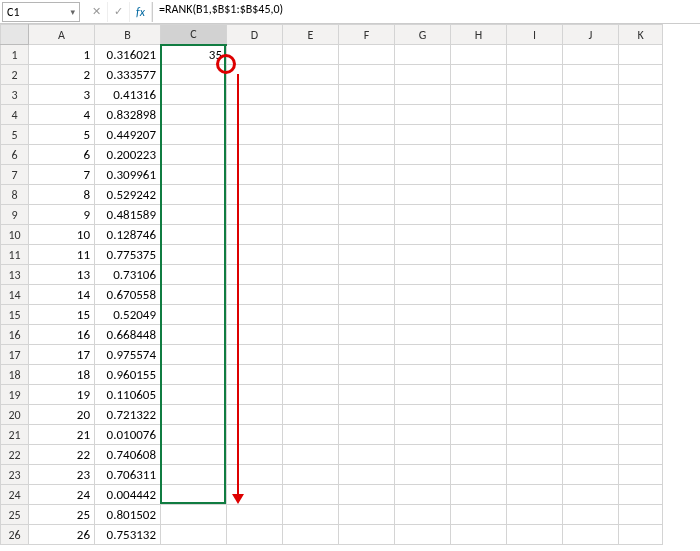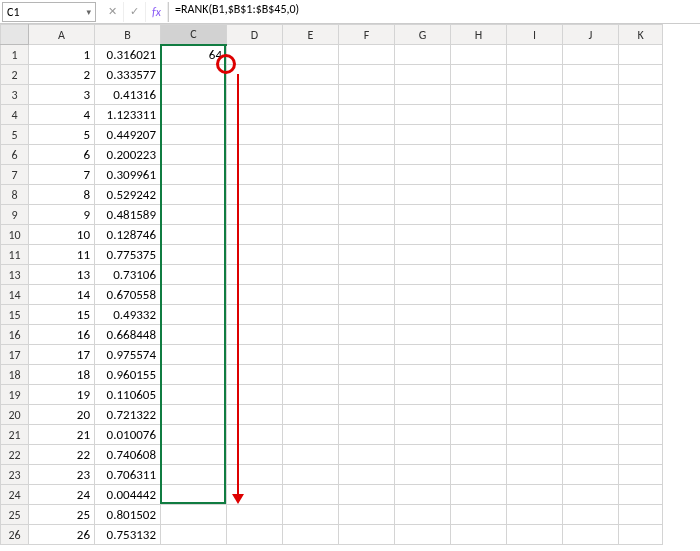--- a/index.html
+++ b/index.html
@@ -1,24 +1,24 @@
 <!DOCTYPE html>
 <html><head>
   <meta charset="utf-8">
   <style>
     * { box-sizing: border-box; margin: 0; padding: 0; }
     body { font-family: Calibri, Arial, sans-serif; font-size: 13px; color: #000; background: #fff; width: 700px; height: 551px; overflow: hidden; position: relative; }
     
     .toolbar { display: flex; align-items: center; height: 24px; background: #fff; border-bottom: 1px solid #ccc; }
-    .namebox { width: 94px; height: 20px; border: 1px solid #b5b5b5; padding: 0 4px; font-size: 12px; display: flex; align-items: center; justify-content: space-between; margin-left: 2px; }
+    .namebox { width: 78px; height: 20px; border: 1px solid #b5b5b5; padding: 0 4px; font-size: 12px; display: flex; align-items: center; justify-content: space-between; margin-left: 2px; }
     .nb-label { flex: 1; }
     .nb-chevron { font-size: 9px; color: #666; }
     .tb-btns { display: flex; gap: 0; margin-left: 6px; }
     .tb-btn { width: 22px; height: 20px; display: flex; align-items: center; justify-content: center; color: #999; font-size: 11px; border-right: 1px solid #eee; }
-    .fx-label { font-style: italic; font-size: 12px; color: #8b5cf6; padding: 0 6px; }
+    .fx-label { font-style: italic; font-size: 12px; color: #0369a1; padding: 0 6px; }
     .formula-bar { flex: 1; height: 20px; border-left: 1px solid #ccc; padding: 0 6px; font-size: 12px; display: flex; align-items: flex-start; }
     
     .sheet-wrap { position: relative; }
     table { border-collapse: collapse; table-layout: fixed; }
     th, td { border: 1px solid #d4d4d4; font-size: 13px; height: 20px; overflow: hidden; white-space: nowrap; }
     th { background: #f3f2f1; font-weight: normal; color: #333; text-align: center; font-size: 12px; }
     .corner { width: 28px; background: #e6e6e6; border-right: 1px solid #bbb; border-bottom: 1px solid #bbb; }
     .col-header { height: 20px; }
     .row-header { width: 28px; text-align: center; background: #f3f2f1; font-size: 12px; }
     td { padding: 0 4px; text-align: right; }
@@ -74,21 +74,21 @@
         <th class="col-header col-I">I</th>
         <th class="col-header col-J">J</th>
         <th class="col-header col-K">K</th>
       </tr>
     </thead>
     <tbody id="tbody">
         <tr>
           <th class="row-header">1</th>
           <td class="col-A">1</td>
           <td class="col-B">0.316021</td>
-          <td class="col-C">64</td>
+          <td class="col-C">35</td>
           <td class="col-D"></td>
           <td class="col-E"></td>
           <td class="col-F"></td>
           <td class="col-G"></td>
           <td class="col-H"></td>
           <td class="col-I"></td>
           <td class="col-J"></td>
           <td class="col-K"></td>
         </tr>
         <tr>
@@ -115,21 +115,21 @@
           <td class="col-F"></td>
           <td class="col-G"></td>
           <td class="col-H"></td>
           <td class="col-I"></td>
           <td class="col-J"></td>
           <td class="col-K"></td>
         </tr>
         <tr>
           <th class="row-header">4</th>
           <td class="col-A">4</td>
-          <td class="col-B">1.123311</td>
+          <td class="col-B">0.832898</td>
           <td class="col-C"></td>
           <td class="col-D"></td>
           <td class="col-E"></td>
           <td class="col-F"></td>
           <td class="col-G"></td>
           <td class="col-H"></td>
           <td class="col-I"></td>
           <td class="col-J"></td>
           <td class="col-K"></td>
         </tr>
@@ -255,21 +255,21 @@
           <td class="col-F"></td>
           <td class="col-G"></td>
           <td class="col-H"></td>
           <td class="col-I"></td>
           <td class="col-J"></td>
           <td class="col-K"></td>
         </tr>
         <tr>
           <th class="row-header">15</th>
           <td class="col-A">15</td>
-          <td class="col-B">0.49332</td>
+          <td class="col-B">0.52049</td>
           <td class="col-C"></td>
           <td class="col-D"></td>
           <td class="col-E"></td>
           <td class="col-F"></td>
           <td class="col-G"></td>
           <td class="col-H"></td>
           <td class="col-I"></td>
           <td class="col-J"></td>
           <td class="col-K"></td>
         </tr>

